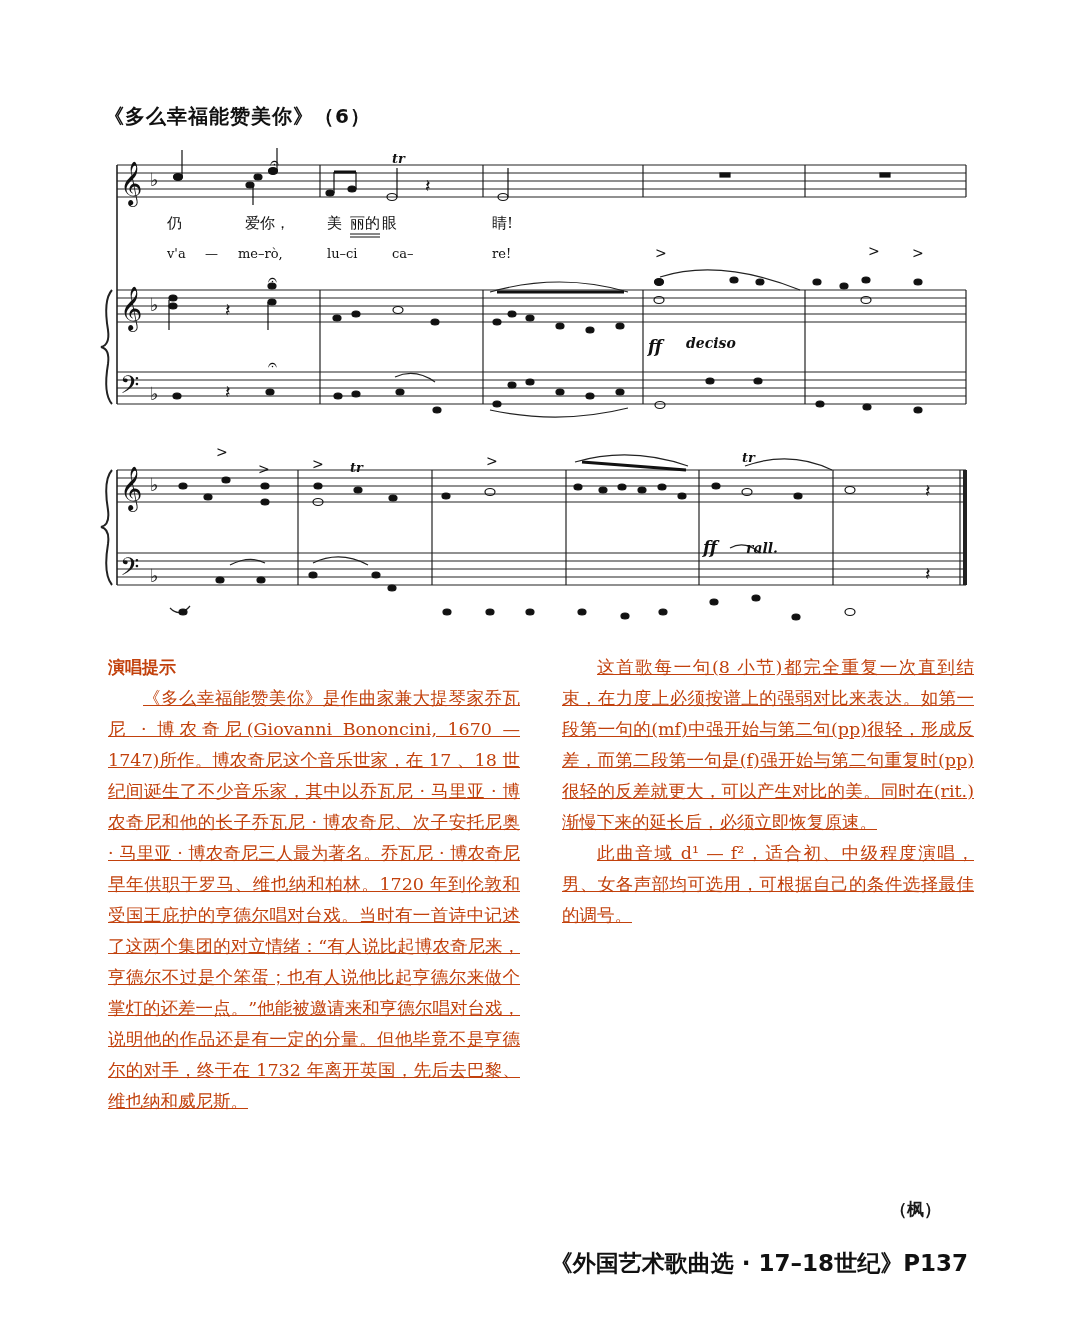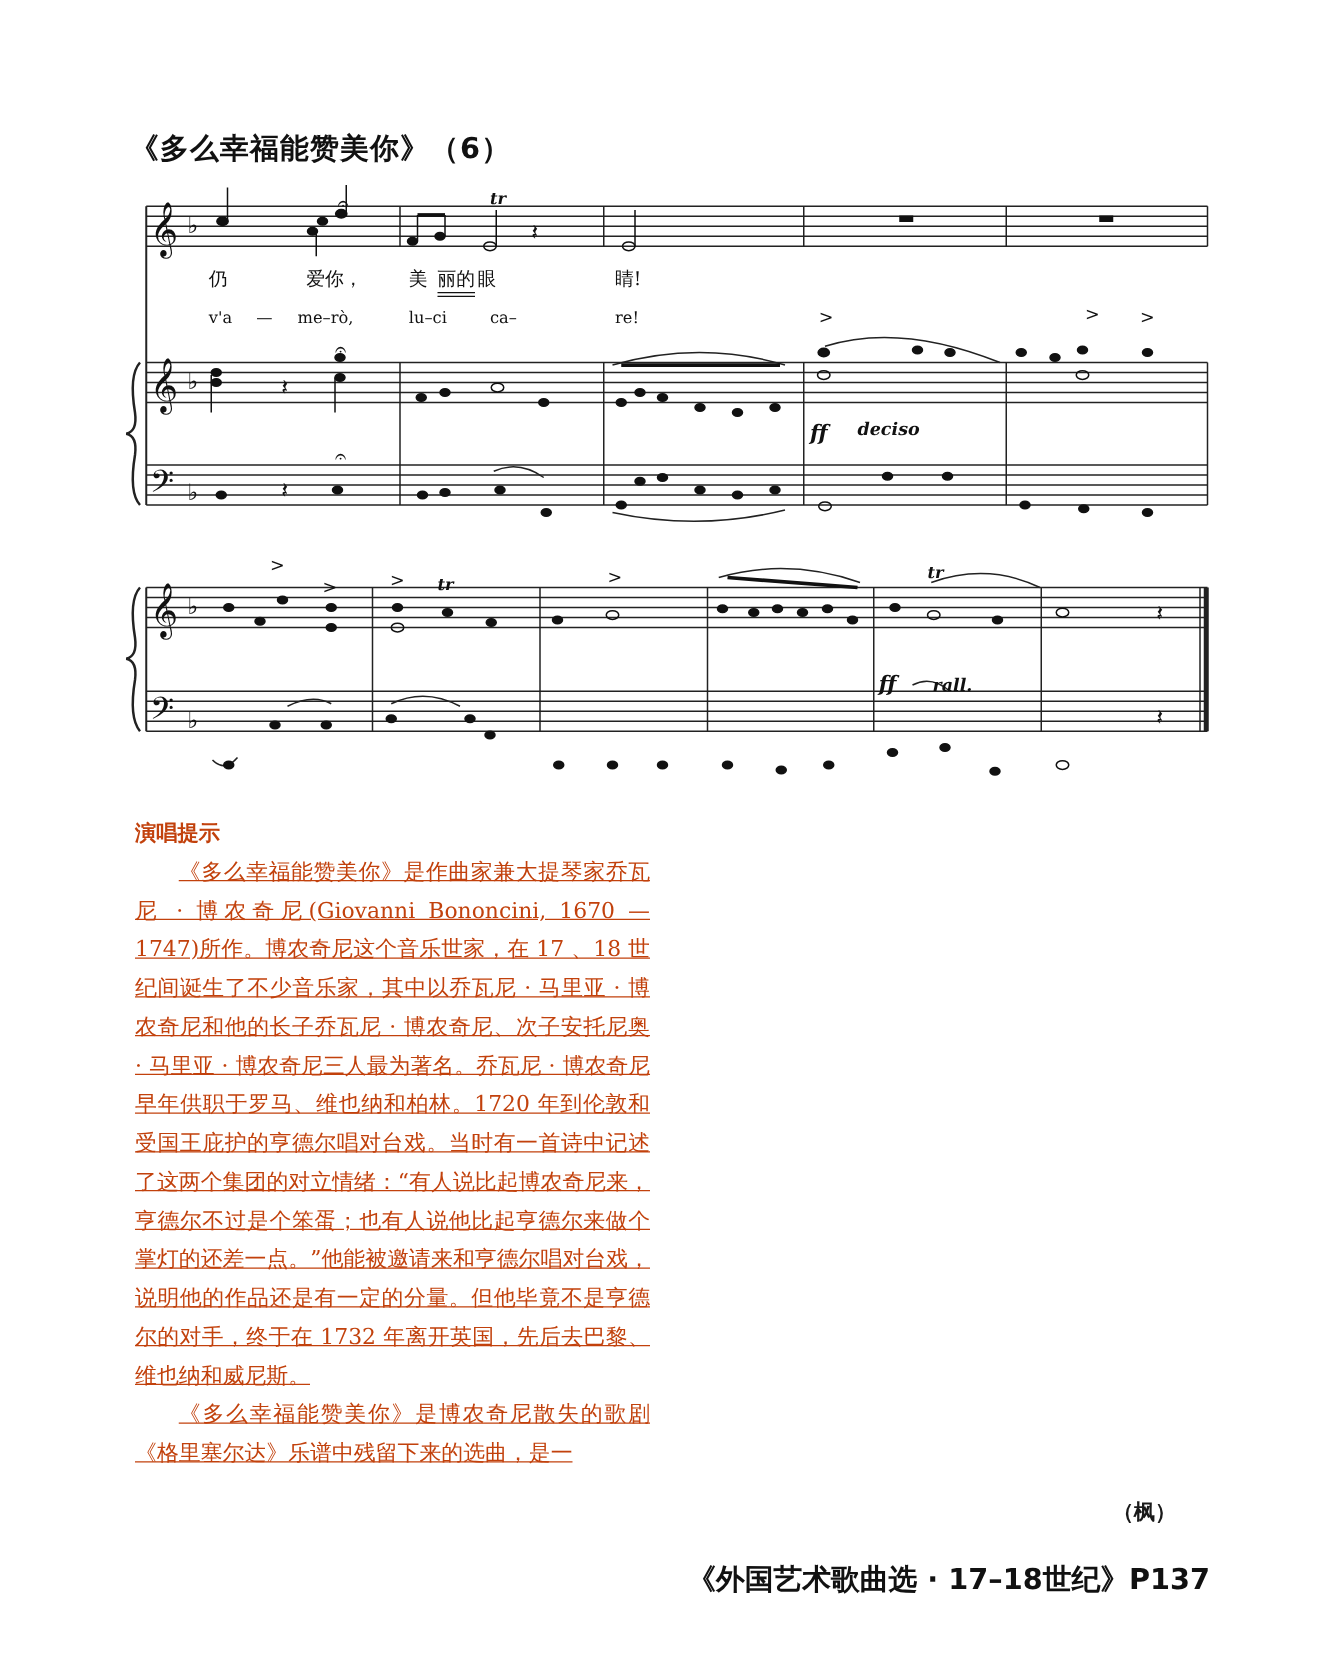--- a/index.html
+++ b/index.html
@@ -1,19 +1,19 @@
 <!DOCTYPE html>
 <html><head>
 <meta charset="utf-8">
 <style>
   html, body { margin: 0; padding: 0; background: #ffffff; }
   body { width: 1072px; height: 1337px; position: relative; overflow: hidden;
          font-family: "DejaVu Serif", "Liberation Serif", serif; color: #1a1a1a; }
   .title { position: absolute; left: 104px; top: 103px; font-family: "DejaVu Sans", "Liberation Sans", sans-serif;
-           font-weight: bold; font-size: 23px; letter-spacing: 1px; color: #111; }
+           font-weight: bold; font-size: 20px; letter-spacing: 1px; color: #111; }
   .score { position: absolute; left: 0; top: 0; }
   .col { position: absolute; top: 652px; width: 412px; font-size: 17.5px; line-height: 31px;
          font-family: "DejaVu Serif", "Liberation Serif", serif; color: #c2410c; text-align: justify; }
   .col.left { left: 108px; }
   .col.right { left: 562px; }
   .col p { margin: 0; }
   .col .indent { text-indent: 2em; text-decoration: underline; }
   .heading { font-family: "DejaVu Sans", "Liberation Sans", sans-serif; font-weight: bold; font-size: 17px; }
   .sig { position: absolute; left: 890px; top: 1198px; font-size: 17px;
          font-family: "DejaVu Sans", "Liberation Sans", sans-serif; font-weight: bold; }
@@ -274,20 +274,21 @@
     <text x="648" y="352" font-size="17">ff</text>
     <text x="686" y="348" font-size="14">deciso</text>
     <text x="703" y="553" font-size="17">ff</text>
     <text x="746" y="553" font-size="14">rall.</text>
   </g>
 </svg>
 
 <div class="col left">
   <p class="heading">演唱提示</p>
   <p class="indent">《多么幸福能赞美你》是作曲家兼大提琴家乔瓦尼 · 博农奇尼(Giovanni Bononcini, 1670 — 1747)所作。博农奇尼这个音乐世家，在 17 、18 世纪间诞生了不少音乐家，其中以乔瓦尼 · 马里亚 · 博农奇尼和他的长子乔瓦尼 · 博农奇尼、次子安托尼奥 · 马里亚 · 博农奇尼三人最为著名。乔瓦尼 · 博农奇尼早年供职于罗马、维也纳和柏林。1720 年到伦敦和受国王庇护的亨德尔唱对台戏。当时有一首诗中记述了这两个集团的对立情绪：“有人说比起博农奇尼来，亨德尔不过是个笨蛋；也有人说他比起亨德尔来做个掌灯的还差一点。”他能被邀请来和亨德尔唱对台戏，说明他的作品还是有一定的分量。但他毕竟不是亨德尔的对手，终于在 1732 年离开英国，先后去巴黎、维也纳和威尼斯。</p>
-  <p class="indent">《多么幸福能赞美你》是博农奇尼散失的歌剧《格里塞尔达》乐谱中残留下来的选曲，是一</p>
 </div>
 
 <div class="col right">
+  <p class="indent">这首歌每一句(8 小节)都完全重复一次直到结束，在力度上必须按谱上的强弱对比来表达。如第一段第一句的(mf)中强开始与第二句(pp)很轻，形成反差，而第二段第一句是(f)强开始与第二句重复时(pp)很轻的反差就更大，可以产生对比的美。同时在(rit.)渐慢下来的延长后，必须立即恢复原速。</p>
+  <p class="indent">此曲音域 d¹ — f²，适合初、中级程度演唱，男、女各声部均可选用，可根据自己的条件选择最佳的调号。</p>
 </div>
 
 <div class="sig">（枫）</div>
 <div class="footer">《外国艺术歌曲选 · 17–18世纪》P137</div>
 
 </body></html>

